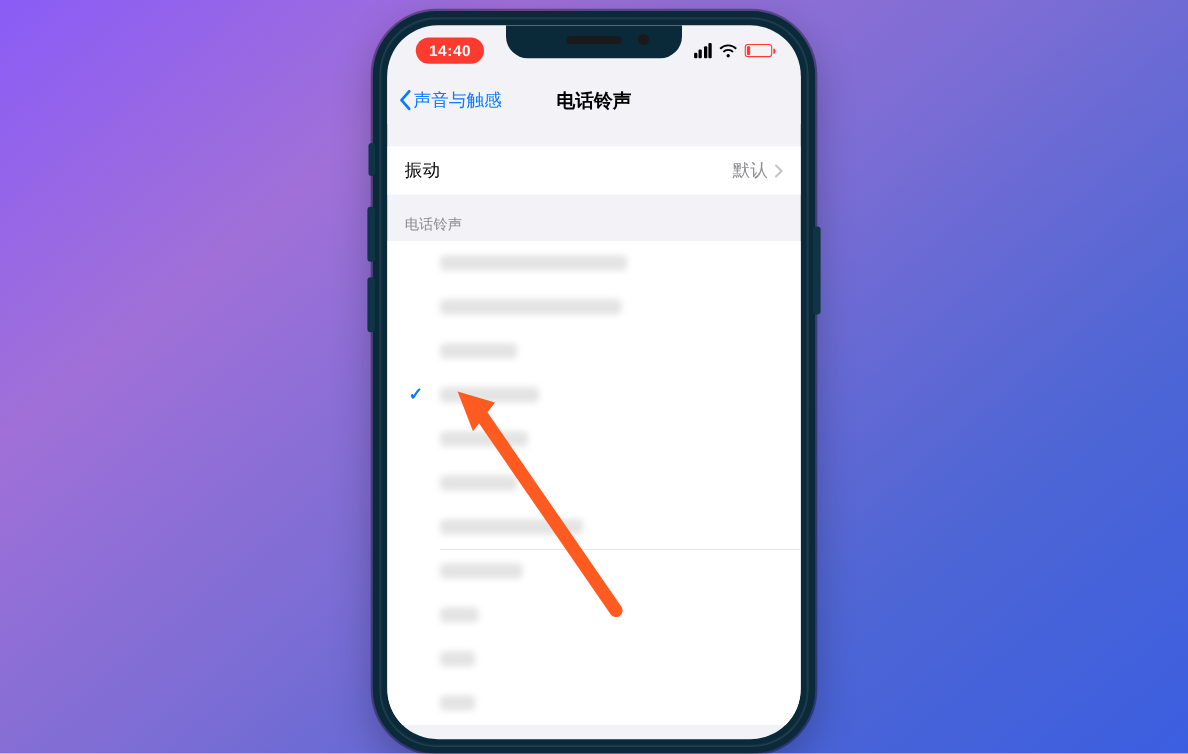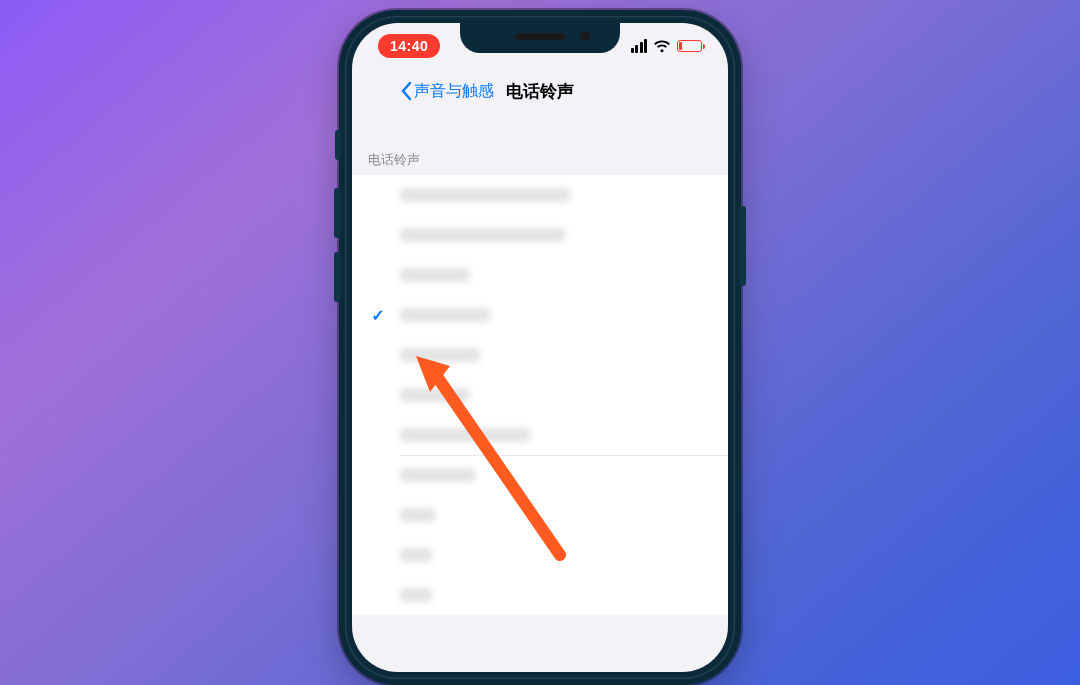--- a/index.html
+++ b/index.html
@@ -93,21 +93,21 @@
 
   
   .navbar{
     position:absolute; top:46px; left:0; right:0; height:44px;
     display:flex; align-items:center;
     background:#f2f2f7;
   }
   .nav-back{
     display:flex; align-items:center;
     padding-left:10px;
-    color:#0a7aff; font-size:16px;margin-left:38px;
+    color:#0a7aff; font-size:16px;
   }
   .nav-back svg{ margin-right:2px; }
   .nav-title{
     position:absolute; left:0; right:0; text-align:center;
     font-size:17px; font-weight:600; color:#000;
     pointer-events:none;
   }
 
   
   .content{
@@ -207,20 +207,29 @@
             <path d="M10 2 L3 10 L10 18" stroke="#0a7aff" stroke-width="2.5" fill="none" stroke-linecap="round" stroke-linejoin="round"></path>
           </svg>
         <span>声音与触感</span>
       </div>
       <div class="nav-title">电话铃声</div>
     </div>
 
     <div class="content">
       <div class="spacer"></div>
 
+      <div class="cell">
+        <span>振动</span>
+        <span class="detail">
+          <span>默认</span>
+          <svg width="8" height="13" viewBox="0 0 8 13">
+              <path d="M1.5 1.5 L6.5 6.5 L1.5 11.5" stroke="#c6c6c8" stroke-width="2" fill="none" stroke-linecap="round" stroke-linejoin="round"></path>
+            </svg>
+        </span>
+      </div>
 
       <div class="section-header">电话铃声</div>
 
       <div class="list">
         <div class="list-item">
           <span class="check"></span>
             <div class="blur-text w1"></div>
         </div>
         <div class="list-item">
           <span class="check"></span>

